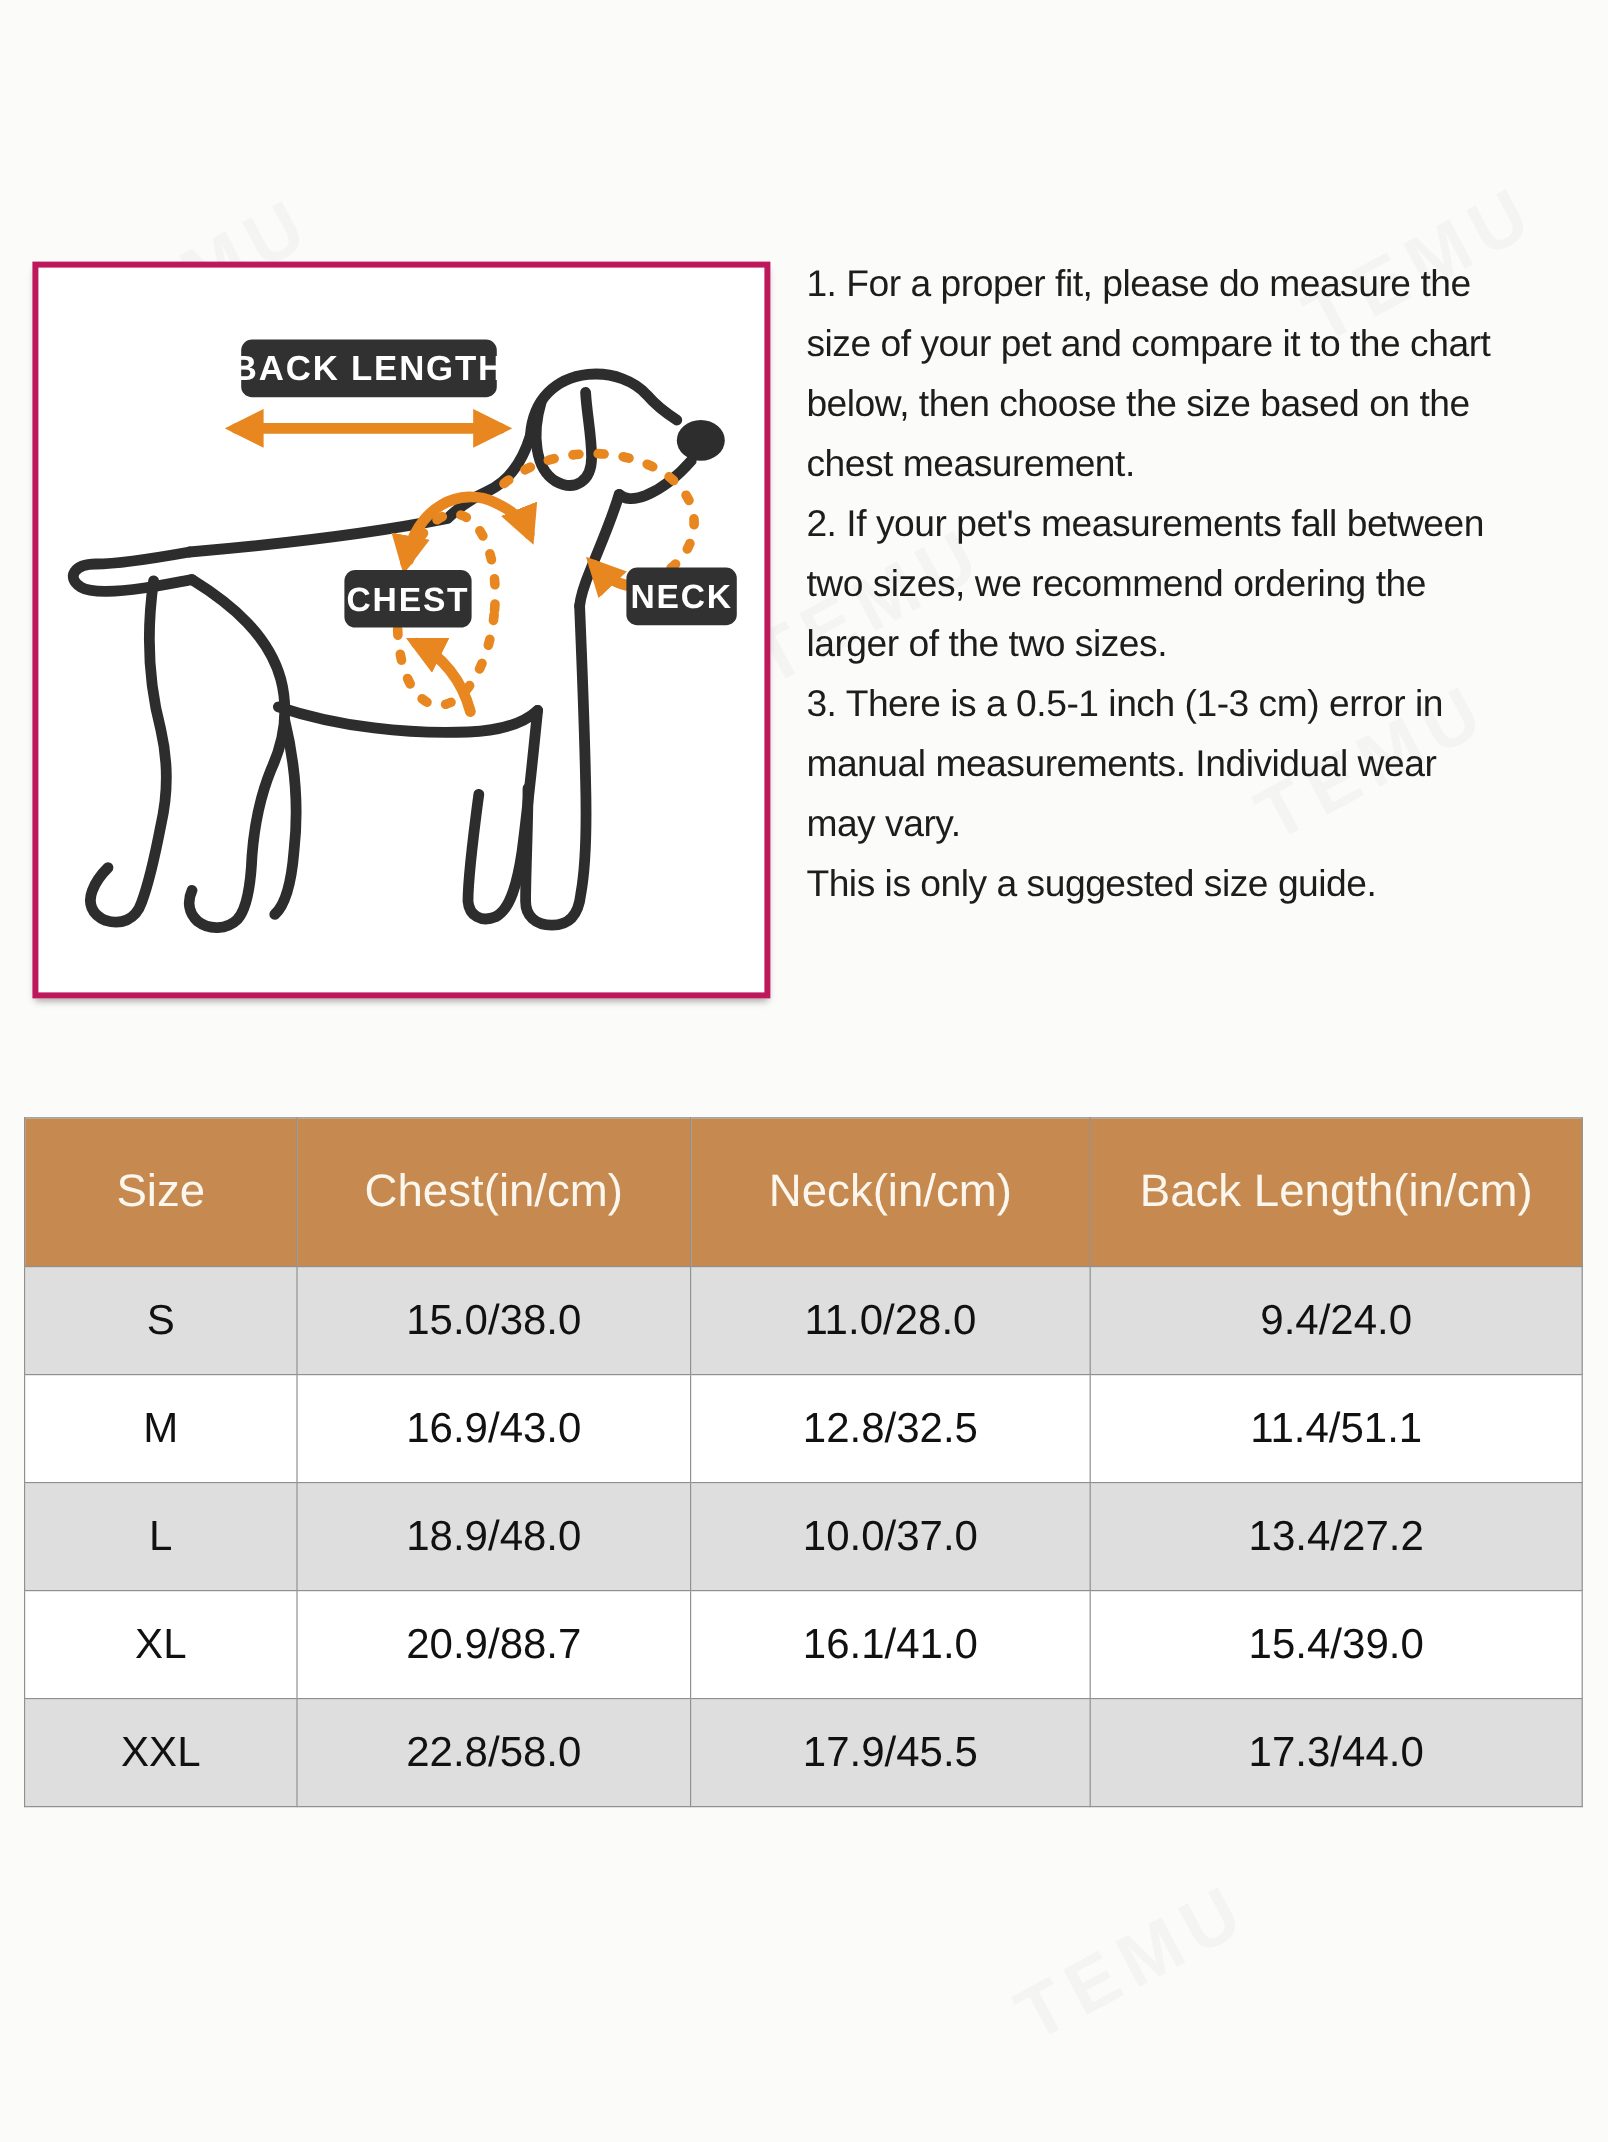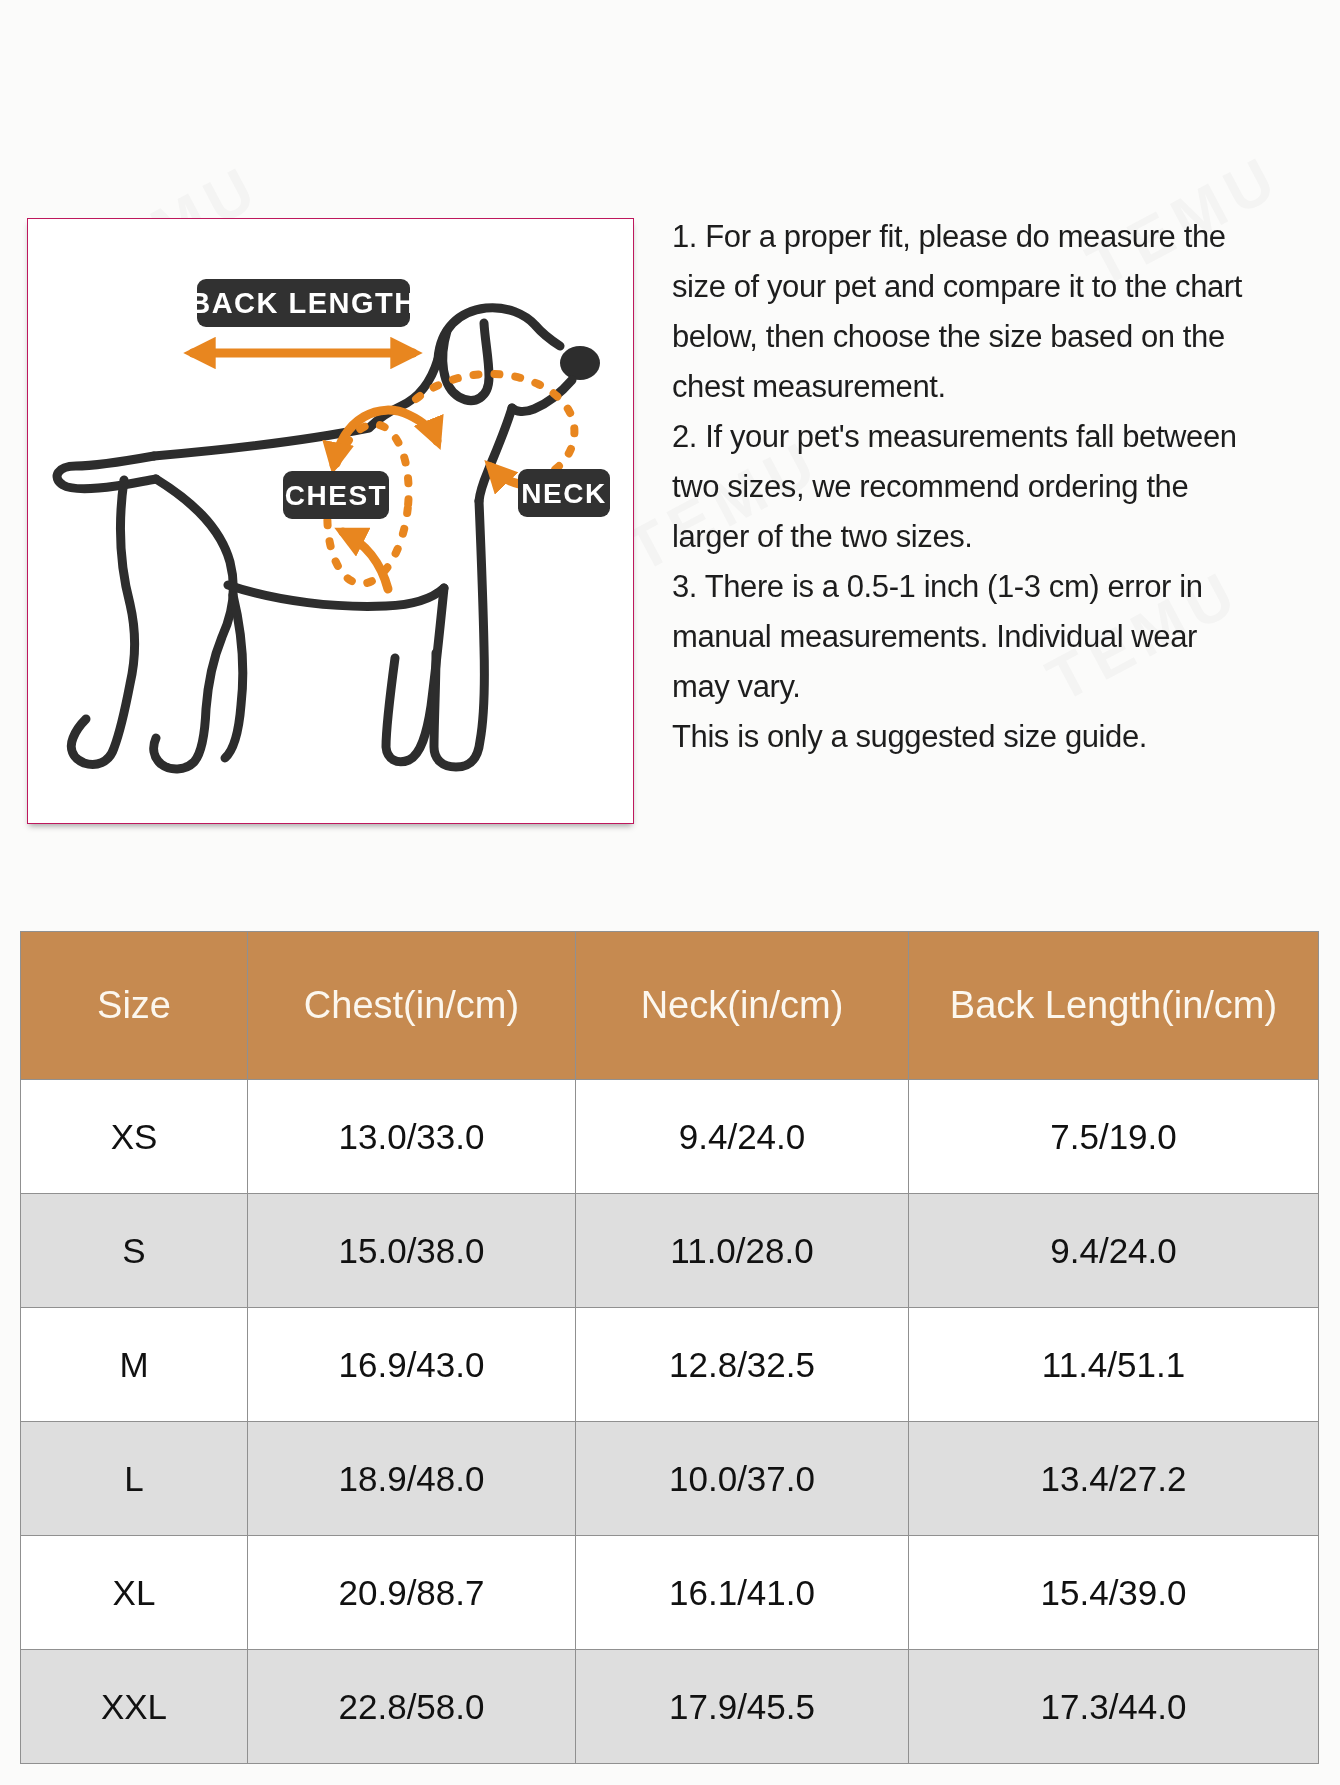--- a/index.html
+++ b/index.html
@@ -16,21 +16,21 @@
     color:rgba(110,110,110,0.05);
     transform:rotate(-28deg);
     pointer-events:none;
     white-space:nowrap;
   }
   
   .diagram-box {
     position:absolute; left:27px; top:218px;
     width:605px; height:604px;
     background:#ffffff;
-    border:1px solid #be185d;
+    border:5px solid #be185d;
     box-shadow:0 4px 6px -2px rgba(0,0,0,0.35);
   }
   .diagram-box svg { display:block; width:605px; height:604px; }
   .dog-line { fill:none; stroke:#2d2d2d; stroke-width:9; stroke-linecap:round; stroke-linejoin:round; }
   .orange-line { fill:none; stroke:#e8861f; stroke-width:9; stroke-linecap:round; stroke-linejoin:round; }
   .orange-dashed { fill:none; stroke:#e8861f; stroke-width:8; stroke-linecap:round; stroke-dasharray:5 16; }
   .tag-rect { fill:#313131; }
   .tag-text { fill:#ffffff; font-family:"Liberation Sans", sans-serif; font-weight:bold; letter-spacing:1.5px; }
   
   .note {
@@ -43,21 +43,21 @@
   
   .size-table {
     position:absolute; left:20px; top:931px;
     width:1298px;
     border-collapse:collapse; table-layout:fixed;
   }
   .size-table th, .size-table td {
     border:1px solid #909090;
     text-align:center; vertical-align:middle;
     font-weight:normal;
-    padding:16px;
+    padding:4px;
   }
   .size-table thead th {
     background:#c68a50;
     color:#fcf7ee;
     font-size:38px;
     height:115px;
   }
   .size-table tbody td {
     background:#ffffff;
     color:#111111;
@@ -152,26 +152,20 @@
   </colgroup>
   <thead>
     <tr>
       <th>Size</th>
       <th>Chest(in/cm)</th>
       <th>Neck(in/cm)</th>
       <th>Back Length(in/cm)</th>
     </tr>
   </thead>
   <tbody>
-    <tr>
-      <td>XS</td>
-      <td>13.0/33.0</td>
-      <td>9.4/24.0</td>
-      <td>7.5/19.0</td>
-    </tr>
     <tr class="striped">
       <td>S</td>
       <td>15.0/38.0</td>
       <td>11.0/28.0</td>
       <td>9.4/24.0</td>
     </tr>
     <tr>
       <td>M</td>
       <td>16.9/43.0</td>
       <td>12.8/32.5</td>

